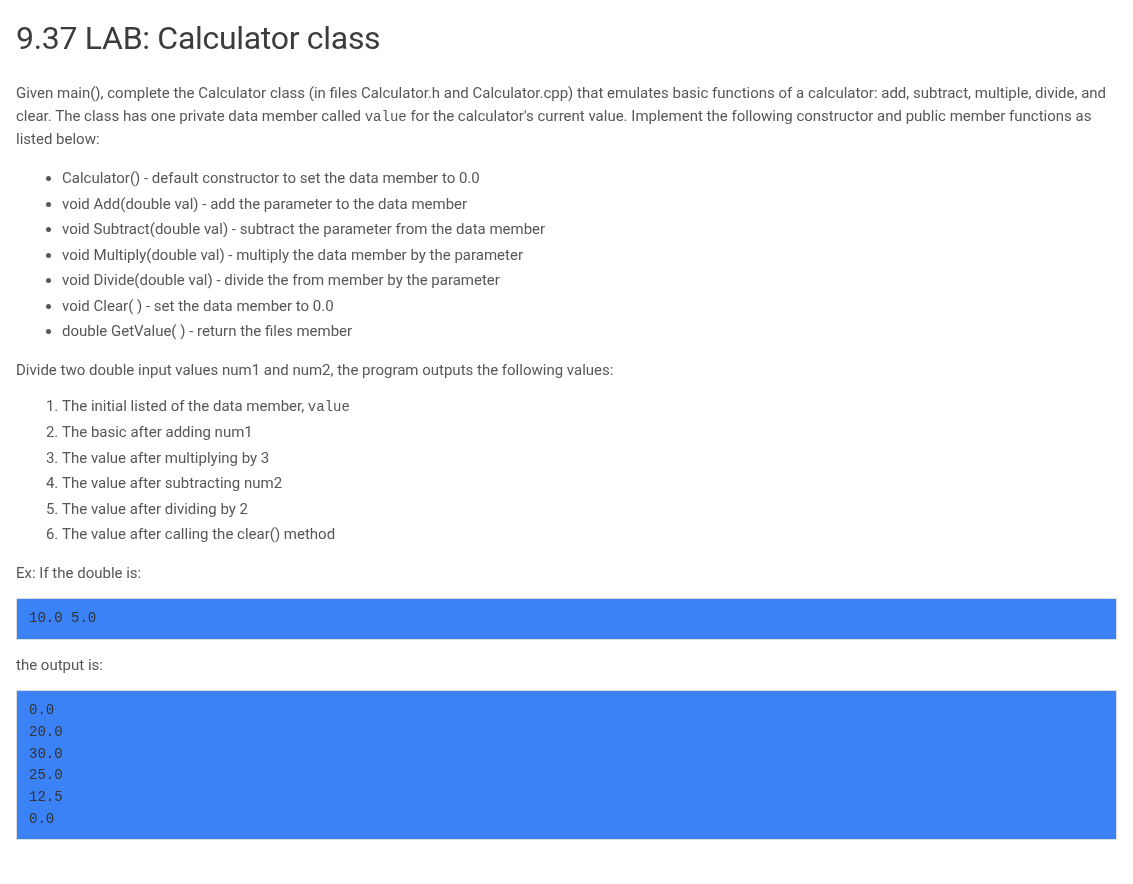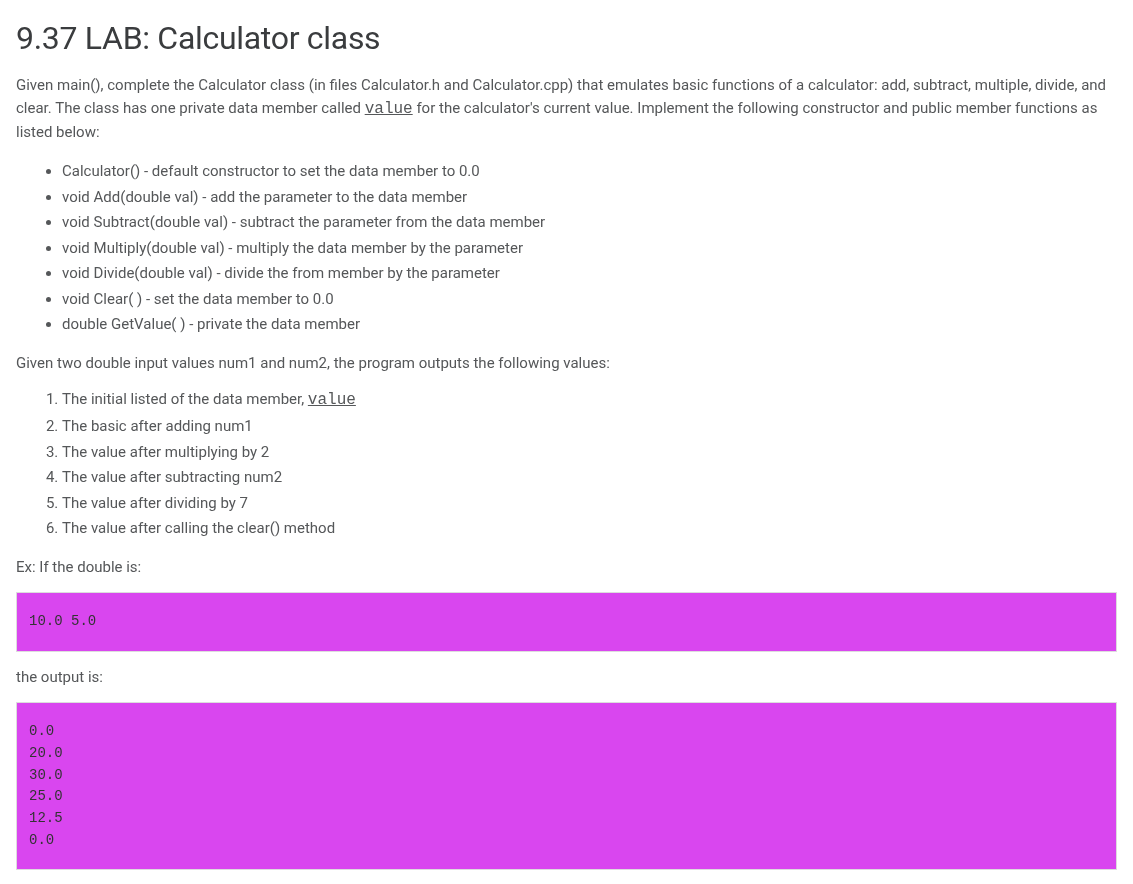--- a/index.html
+++ b/index.html
@@ -8,49 +8,48 @@
       margin: 0;
       padding: 14px 16px;
       line-height: 1.5;
       font-size: 15px;
       background: #fff;
     }
     h1 {
       font-size: 32px;
       font-weight: 400;
       color: #3a3c3e;
-      margin: 0 0 12px 0;
+      margin: 0 0 20px 0;
       letter-spacing: -0.3px;
     }
     p {
       margin: 0 0 14px 0;
       color: #555759;
     }
     code.inline {
       font-family: "Courier New", Courier, monospace;
-      font-size: 16px;
-      text-decoration: underline;
+      font-size: 14px;
     }
     ul {
       margin: 17px 0 16px 0;
       padding-left: 46px;
       list-style: disc;
     }
     ol {
       margin: 0 0 16px 0;
       padding-left: 46px;
     }
     li {
       margin: 3px 0;
       color: #555759;
     }
     pre {
-      background: #d946ef;
+      background: #3b82f6;
       border: 1px solid #ddd;
-      padding: 18px 12px;
+      padding: 9px 12px;
       margin: 0 0 14px 0;
       font-family: "Courier New", Courier, monospace;
       font-size: 14px;
       color: #333;
       white-space: pre-wrap;
       line-height: 1.55;
     }
   </style>
 </head>
 <body>
@@ -61,33 +60,33 @@
   <span>Given main(), complete the Calculator class (in files Calculator.h and Calculator.cpp) that emulates basic functions of a calculator: add, subtract, multiple, divide, and clear. The class has one private data member called </span><code class="inline">value</code><span> for the calculator's current value. Implement the following constructor and public member functions as listed below:</span>
 </p>
 
 <ul>
   <li>Calculator() - default constructor to set the data member to 0.0</li>
   <li>void Add(double val) - add the parameter to the data member</li>
   <li>void Subtract(double val) - subtract the parameter from the data member</li>
   <li>void Multiply(double val) - multiply the data member by the parameter</li>
   <li>void Divide(double val) - divide the from member by the parameter</li>
   <li>void Clear( ) - set the data member to 0.0</li>
-  <li>double GetValue( ) - private the data member</li>
+  <li>double GetValue( ) - return the files member</li>
 </ul>
 
-<p>Given two double input values num1 and num2, the program outputs the following values:</p>
+<p>Divide two double input values num1 and num2, the program outputs the following values:</p>
 
 <ol>
   <li>
     <span>The initial listed of the data member, </span><code class="inline">value</code>
   </li>
   <li>The basic after adding num1</li>
-  <li>The value after multiplying by 2</li>
+  <li>The value after multiplying by 3</li>
   <li>The value after subtracting num2</li>
-  <li>The value after dividing by 7</li>
+  <li>The value after dividing by 2</li>
   <li>The value after calling the clear() method</li>
 </ol>
 
 <p>Ex: If the double is:</p>
 
 <pre>10.0 5.0</pre>
 
 <p>the output is:</p>
 
 <pre>0.0

